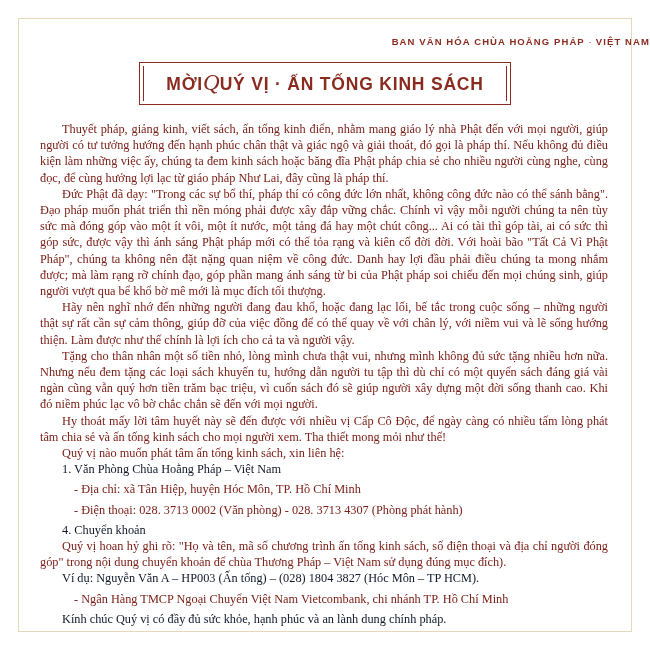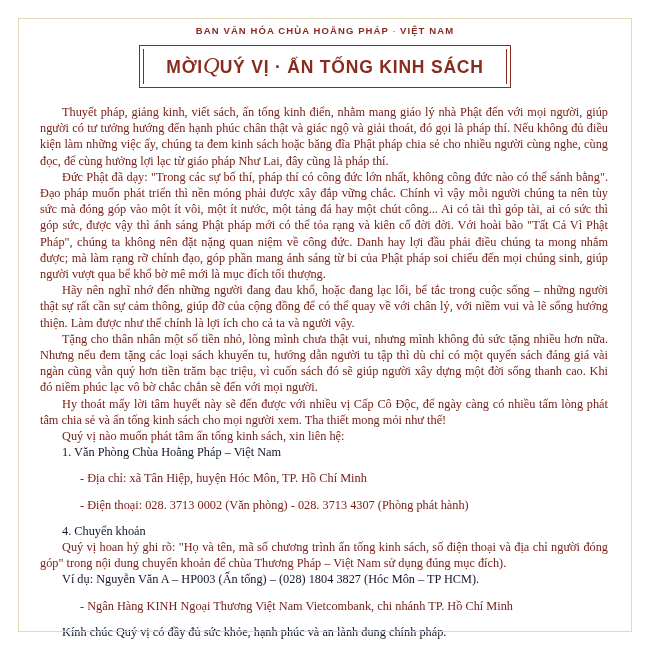--- a/index.html
+++ b/index.html
@@ -25,37 +25,37 @@
   .frame {
     position: absolute;
     left: 18px;
     top: 18px;
     right: 18px;
     bottom: 18px;
     border: 1px solid #e6d9b8;
     pointer-events: none;
   }
   .header {
-    padding-top: 25px;
-    text-align: center;
+    padding-top: 36px;
+    text-align: right;
   }
   .header-line {
     font-family: "Liberation Sans", sans-serif;
     font-size: 9.5px;
     letter-spacing: 1.1px;
     font-weight: bold;
     color: #8a2b20;
     white-space: nowrap;
   }
   .header-line .sep {
     font-weight: normal;
     letter-spacing: 0.5px;
   }
   .title-wrap {
-    margin-top: 9px;
+    margin-top: 15px;
     display: flex;
     justify-content: center;
   }
   .title-box {
     position: relative;
     border: 1.6px solid #8a2b20;
     padding: 7px 26px 8px 26px;
     display: inline-block;
   }
   .title-box:before,
@@ -100,21 +100,21 @@
   }
   p.item {
     margin: 0;
     font-size: 12.3px;
     line-height: 16.2px;
     text-align: left;
     text-indent: 22px;
     color: #0f172a;
   }
   p.sub {
-    margin: 10px;
+    margin: 4px;
     font-size: 12.3px;
     line-height: 16.2px;
     text-align: left;
     text-indent: 30px;
     color: #7a2018;
   }
 </style>
 </head>
 <body>
 
@@ -134,27 +134,27 @@
         <div class="title-text">
           <span>MỜI</span><span class="fancy">Q</span><span>UÝ VỊ · ẤN TỐNG KINH SÁCH</span>
         </div>
       </div>
     </div>
   </div>
 
   <div class="content">
     <p class="para">Thuyết pháp, giảng kinh, viết sách, ấn tống kinh điển, nhằm mang giáo lý nhà Phật đến với mọi người, giúp người có tư tưởng hướng đến hạnh phúc chân thật và giác ngộ và giải thoát, đó gọi là pháp thí. Nếu không đủ điều kiện làm những việc ấy, chúng ta đem kinh sách hoặc băng đĩa Phật pháp chia sẻ cho nhiều người cùng nghe, cùng đọc, để cùng hưởng lợi lạc từ giáo pháp Như Lai, đây cũng là pháp thí.</p>
     <p class="para">Đức Phật đã dạy: "Trong các sự bố thí, pháp thí có công đức lớn nhất, không công đức nào có thể sánh bằng". Đạo pháp muốn phát triển thì nền móng phải được xây đắp vững chắc. Chính vì vậy mỗi người chúng ta nên tùy sức mà đóng góp vào một ít vôi, một ít nước, một tảng đá hay một chút công... Ai có tài thì góp tài, ai có sức thì góp sức, được vậy thì ánh sáng Phật pháp mới có thể tỏa rạng và kiên cố đời đời. Với hoài bão "Tất Cả Vì Phật Pháp", chúng ta không nên đặt nặng quan niệm về công đức. Danh hay lợi đầu phải điều chúng ta mong nhắm được; mà làm rạng rỡ chính đạo, góp phần mang ánh sáng từ bi của Phật pháp soi chiếu đến mọi chúng sinh, giúp người vượt qua bể khổ bờ mê mới là mục đích tối thượng.</p>
-    <p class="para">Hãy nên nghĩ nhớ đến những người đang đau khổ, hoặc đang lạc lối, bế tắc trong cuộc sống – những người thật sự rất cần sự cảm thông, giúp đỡ của cộng đồng để có thể quay về với chân lý, với niềm vui và lẽ sống hướng thiện. Làm được như thế chính là lợi ích cho cả ta và người vậy.</p>
+    <p class="para">Hãy nên nghĩ nhớ đến những người đang đau khổ, hoặc đang lạc lối, bế tắc trong cuộc sống – những người thật sự rất cần sự cảm thông, giúp đỡ của việc đồng để có thể quay về với chân lý, với niềm vui và lẽ sống hướng thiện. Làm được như thế chính là lợi ích cho cả ta và người vậy.</p>
     <p class="para">Tặng cho thân nhân một số tiền nhỏ, lòng mình chưa thật vui, nhưng mình không đủ sức tặng nhiều hơn nữa. Nhưng nếu đem tặng các loại sách khuyến tu, hướng dẫn người tu tập thì dù chỉ có một quyển sách đáng giá vài ngàn cũng vẫn quý hơn tiền trăm bạc triệu, vì cuốn sách đó sẽ giúp người xây dựng một đời sống thanh cao. Khi đó niềm phúc lạc vô bờ chắc chắn sẽ đến với mọi người.</p>
     <p class="para">Hy thoát mấy lời tâm huyết này sẽ đến được với nhiều vị Cấp Cô Độc, để ngày càng có nhiều tấm lòng phát tâm chia sẻ và ấn tống kinh sách cho mọi người xem. Tha thiết mong mỏi như thế!</p>
     <p class="para">Quý vị nào muốn phát tâm ấn tống kinh sách, xin liên hệ:</p>
     <p class="item">1. Văn Phòng Chùa Hoằng Pháp – Việt Nam</p>
     <p class="sub">- Địa chỉ: xã Tân Hiệp, huyện Hóc Môn, TP. Hồ Chí Minh</p>
     <p class="sub">- Điện thoại: 028. 3713 0002 (Văn phòng) - 028. 3713 4307 (Phòng phát hành)</p>
     <p class="item">4. Chuyển khoản</p>
     <p class="para">Quý vị hoan hỷ ghi rõ: "Họ và tên, mã số chương trình ấn tống kinh sách, số điện thoại và địa chỉ người đóng góp" trong nội dung chuyển khoản để chùa Thương Pháp – Việt Nam sử dụng đúng mục đích).</p>
     <p class="item">Ví dụ: Nguyễn Văn A – HP003 (Ấn tống) – (028) 1804 3827 (Hóc Môn – TP HCM).</p>
-    <p class="sub">- Ngân Hàng KINH Ngoại Thương Việt Nam  Vietcombank, chi nhánh TP. Hồ Chí Minh</p>
+    <p class="sub">- Ngân Hàng TMCP Ngoại Chuyển Việt Nam  Vietcombank, chi nhánh TP. Hồ Chí Minh</p>
     <p class="item">Kính chúc Quý vị có đầy đủ sức khỏe, hạnh phúc và an lành dung chính pháp.</p>
   </div>
 
 </div>
 
 </body></html>

